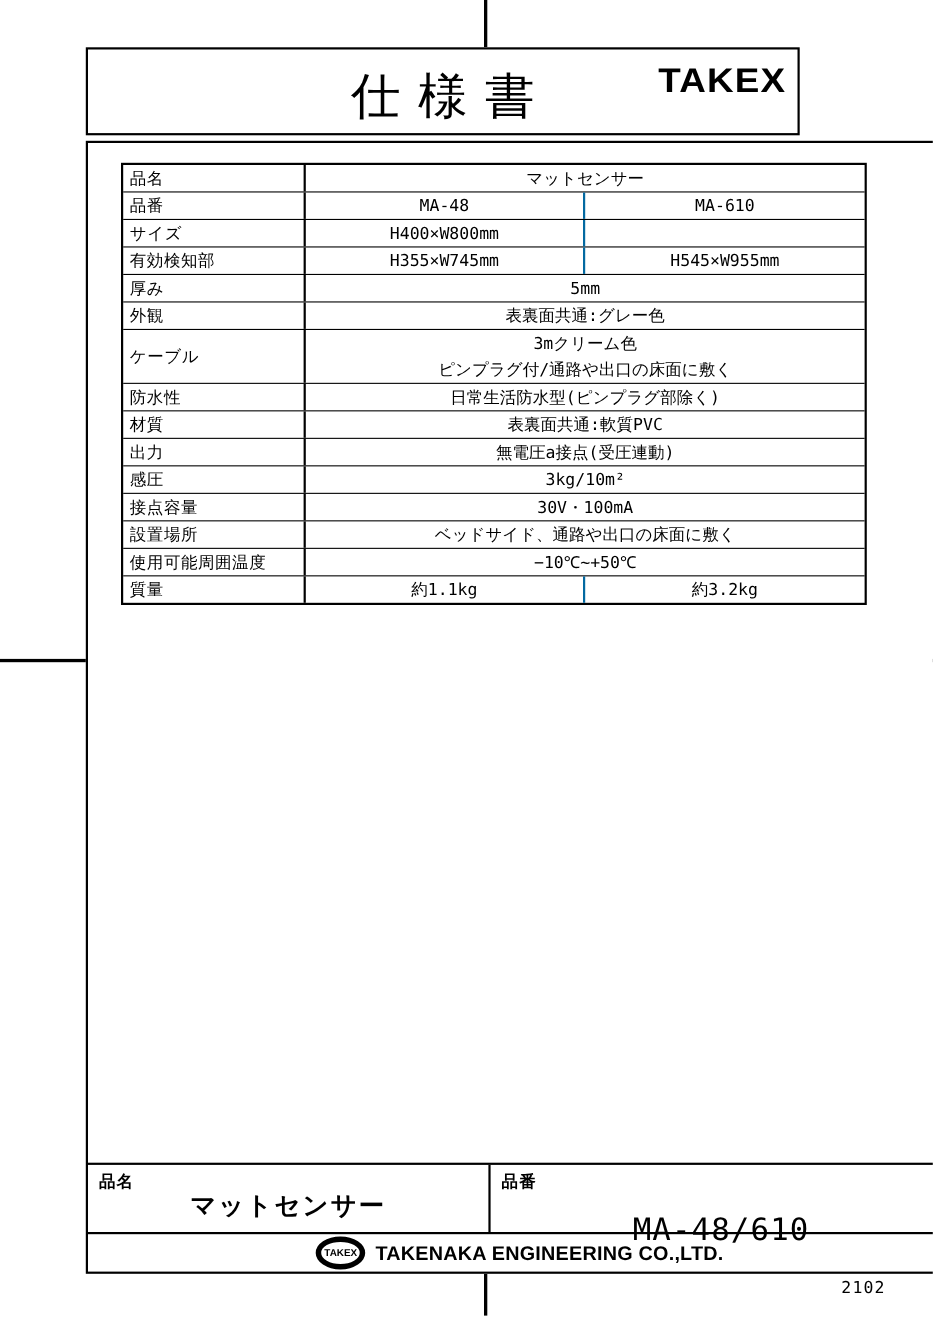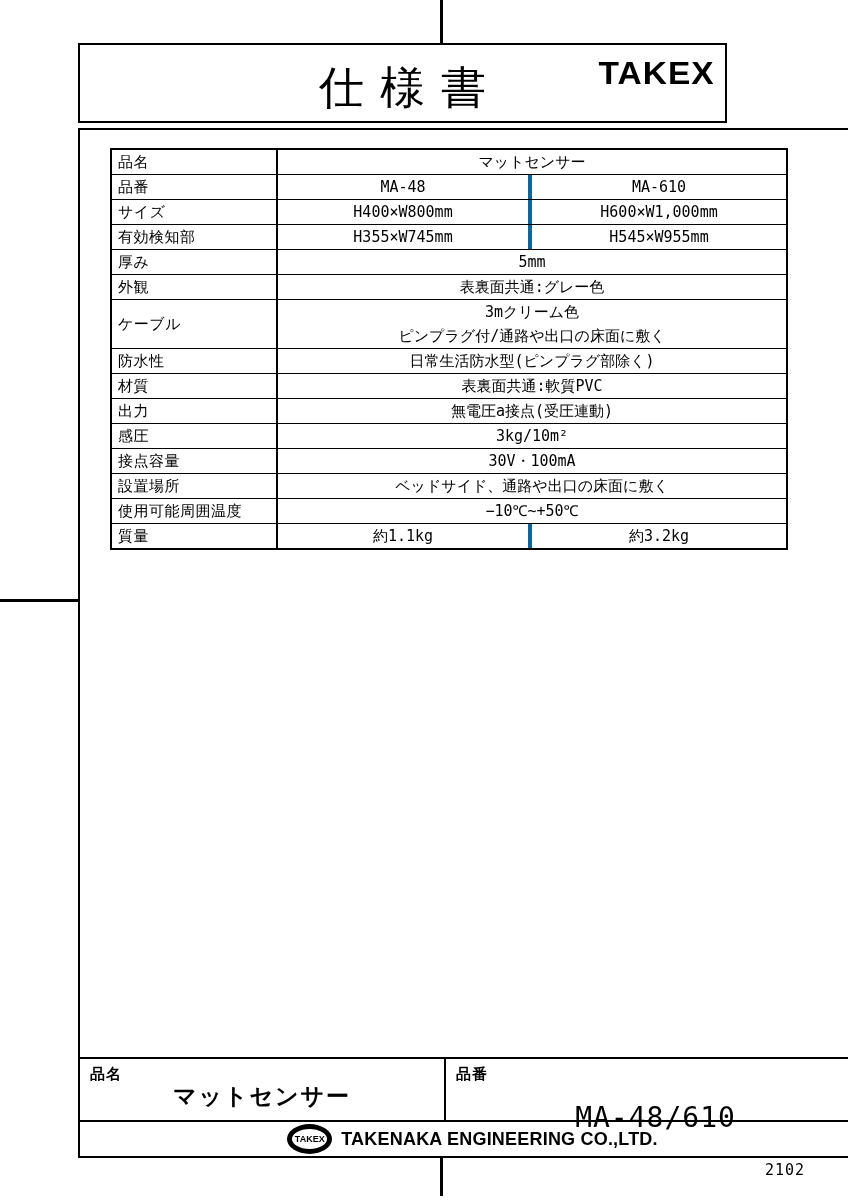--- a/index.html
+++ b/index.html
@@ -52,21 +52,21 @@
   .t-label {
     border-right: 2px solid #000;
     padding-left: 6px; font-size: 15px;
     display: flex; align-items: center;
     min-height: 24px; letter-spacing: 0.5px;
   }
   .t-value {
     text-align: center; font-size: 15px; line-height: 24px;
     min-height: 24px;
   }
-  .t-value.first { border-right: 4px solid #0369a1; }
+  .t-value.first { border-right: 2px solid #0369a1; }
   .t-line { line-height: 24px; }
 
   .footer-row {
     height: 63px; border-top: 2px solid #000;
     display: flex;
   }
   .f-cell-name { width: 366px; border-right: 2px solid #000; position: relative; }
   .f-cell-num  { flex: 1; position: relative; }
   .f-label {
     position: absolute; top: 6px; left: 10px;
@@ -128,21 +128,20 @@
 
       <div class="t-row split">
         <div class="t-label">品番</div>
         <div class="t-value first">MA-48</div>
         <div class="t-value">MA-610</div>
       </div>
 
       <div class="t-row split">
         <div class="t-label">サイズ</div>
         <div class="t-value first">H400×W800mm</div>
-        <div class="t-value">H600×W1,000mm</div>
       </div>
 
       <div class="t-row split">
         <div class="t-label">有効検知部</div>
         <div class="t-value first">H355×W745mm</div>
         <div class="t-value">H545×W955mm</div>
       </div>
 
       <div class="t-row span">
         <div class="t-label">厚み</div>

